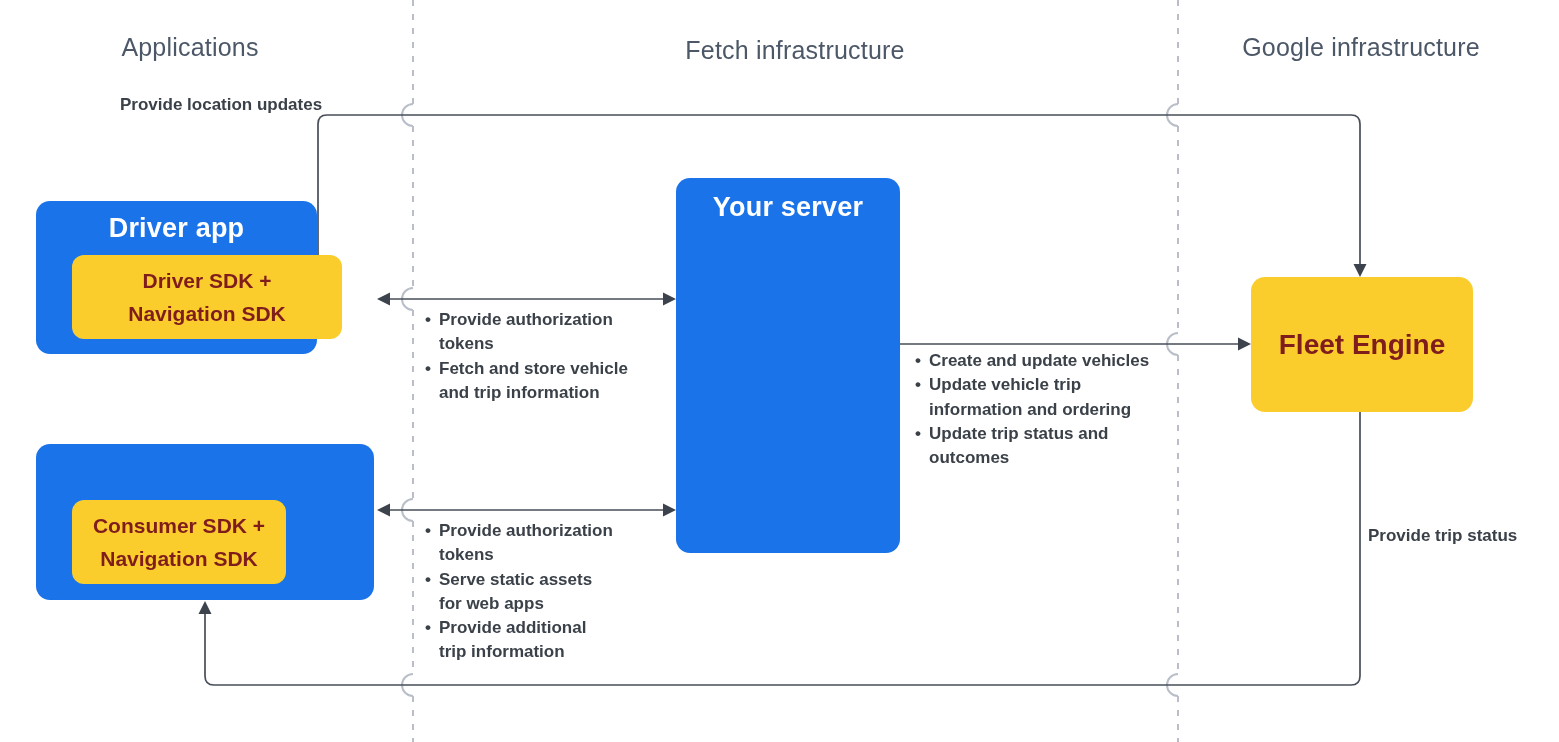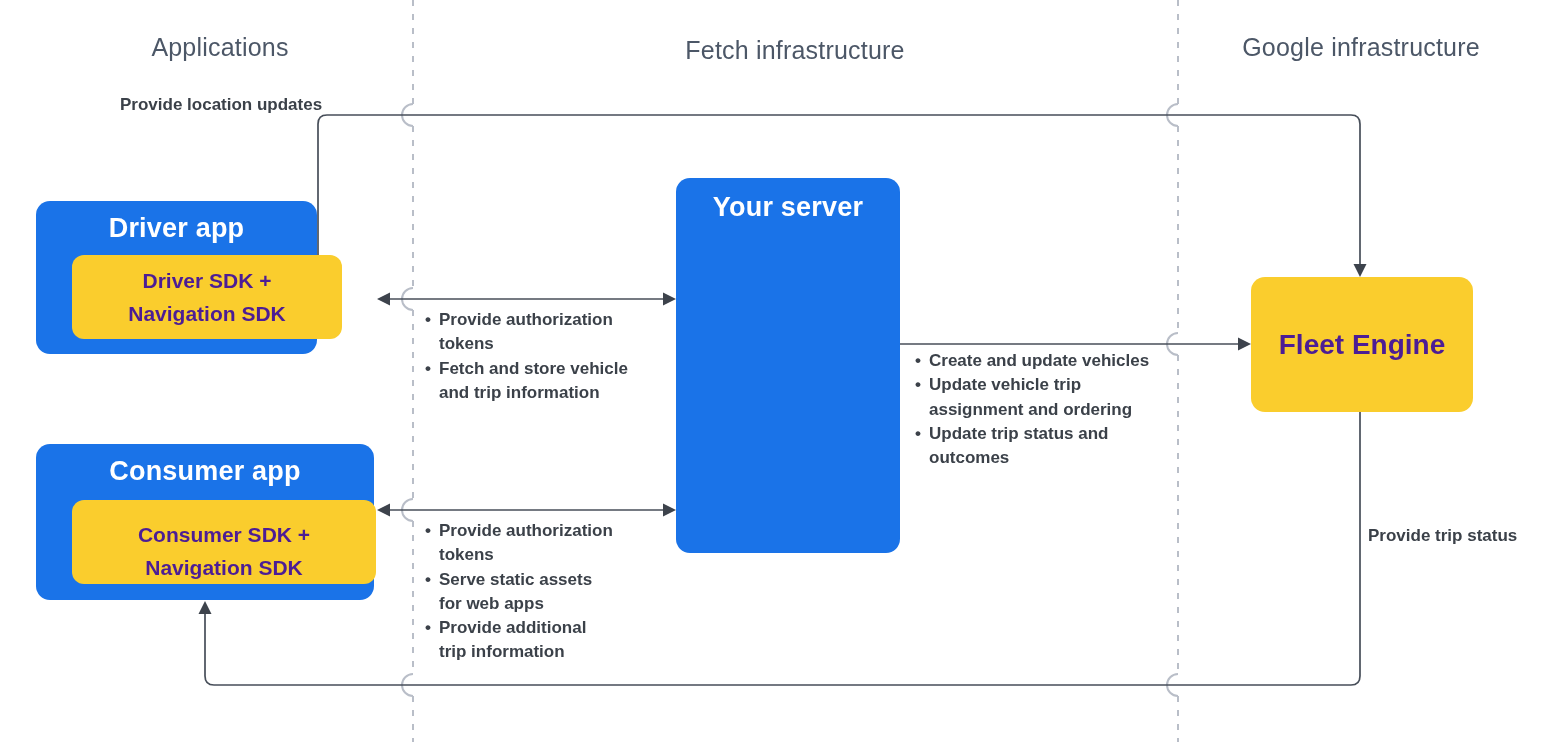--- a/index.html
+++ b/index.html
@@ -16,21 +16,21 @@
   .node-blue{background:#1a73e8;}
   .node-yellow{background:#facd2d;}
   .node-title{
     text-align:center;color:#ffffff;font-weight:700;font-size:27px;letter-spacing:.2px;
   }
   .sdk-box{
     position:absolute;background:#facd2d;border-radius:12px;
     display:flex;align-items:center;justify-content:center;text-align:center;
   }
   .sdk-text,.fleet-text{
-    color:#4c1d95;font-weight:700;font-size:21px;line-height:33px;white-space:pre-line;
+    color:#7f1d1d;font-weight:700;font-size:21px;line-height:33px;white-space:pre-line;
   }
   .fleet-box{display:flex;align-items:center;justify-content:center;border-radius:14px;}
   .fleet-text{font-size:28px;line-height:30px;}
   .edge-label{
     position:absolute;font-size:17px;font-weight:700;color:#3b4149;white-space:nowrap;
   }
   .bullet-list{position:absolute;font-size:17px;font-weight:700;color:#3b4149;}
   .bullet-item{
     position:relative;padding-left:14px;line-height:24.3px;white-space:pre-line;
   }
@@ -68,35 +68,34 @@
       <polygon points="1360,277 1353.5,264 1366.5,264"></polygon>
       <polygon points="377,299 390,292.5 390,305.5"></polygon>
       <polygon points="676,299 663,292.5 663,305.5"></polygon>
       <polygon points="377,510 390,503.5 390,516.5"></polygon>
       <polygon points="676,510 663,503.5 663,516.5"></polygon>
       <polygon points="1251,344 1238,337.5 1238,350.5"></polygon>
       <polygon points="205,601 198.5,614 211.5,614"></polygon>
     </g>
   </svg>
 
-  <div class="col-header" style="left:60px;top:33px;">Applications</div>
+  <div class="col-header" style="left:30px;top:33px;">Applications</div>
   <div class="col-header" style="left:635px;top:36px;">Fetch infrastructure</div>
   <div class="col-header" style="left:1201px;top:33px;">Google infrastructure</div>
 
   <div class="node node-blue" style="left:36px;top:201px;width:281px;height:153px;">
     <div class="node-title" style="margin-top:12px;">Driver app</div>
     <div class="sdk-box" style="left:36px;top:54px;width:270px;height:84px;">
       <span class="sdk-text">Driver SDK +
 Navigation SDK</span>
     </div>
   </div>
 
   <div class="node node-blue" style="left:36px;top:444px;width:338px;height:156px;">
-    <div class="node-title" style="margin-top:12px;">Consumer app</div>
-    <div class="sdk-box" style="left:36px;top:56px;width:304px;height:84px;align-items:flex-end;">
+    <div class="sdk-box" style="left:36px;top:56px;width:214px;height:84px;">
       <span class="sdk-text">Consumer SDK +
 Navigation SDK</span>
     </div>
   </div>
 
   <div class="node node-blue" style="left:676px;top:178px;width:224px;height:375px;">
     <div class="node-title" style="margin-top:14px;">Your server</div>
   </div>
 
   <div class="node node-yellow fleet-box" style="left:1251px;top:277px;width:222px;height:135px;">
@@ -108,21 +107,21 @@
 
   <div class="bullet-list" style="left:425px;top:308px;width:232px;">
       <div class="bullet-item">Provide authorization
 tokens</div>
       <div class="bullet-item">Fetch and store vehicle
 and trip information</div>
     </div>
   <div class="bullet-list" style="left:915px;top:349px;width:262px;">
       <div class="bullet-item">Create and update vehicles</div>
       <div class="bullet-item">Update vehicle trip
-assignment and ordering</div>
+information and ordering</div>
       <div class="bullet-item">Update trip status and
 outcomes</div>
     </div>
   <div class="bullet-list" style="left:425px;top:519px;width:232px;">
       <div class="bullet-item">Provide authorization
 tokens</div>
       <div class="bullet-item">Serve static assets
 for web apps</div>
       <div class="bullet-item">Provide additional
 trip information</div>

